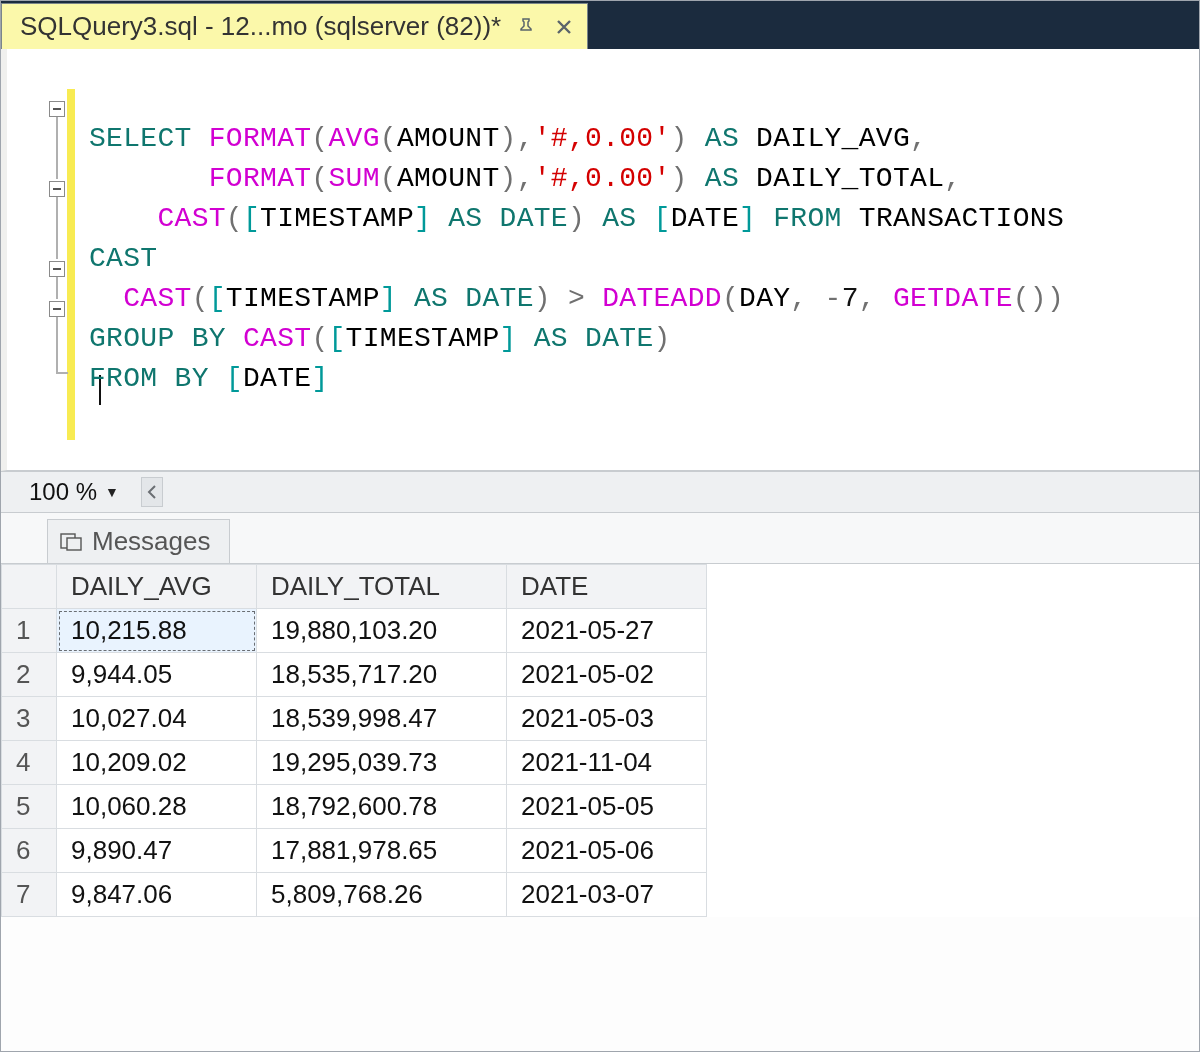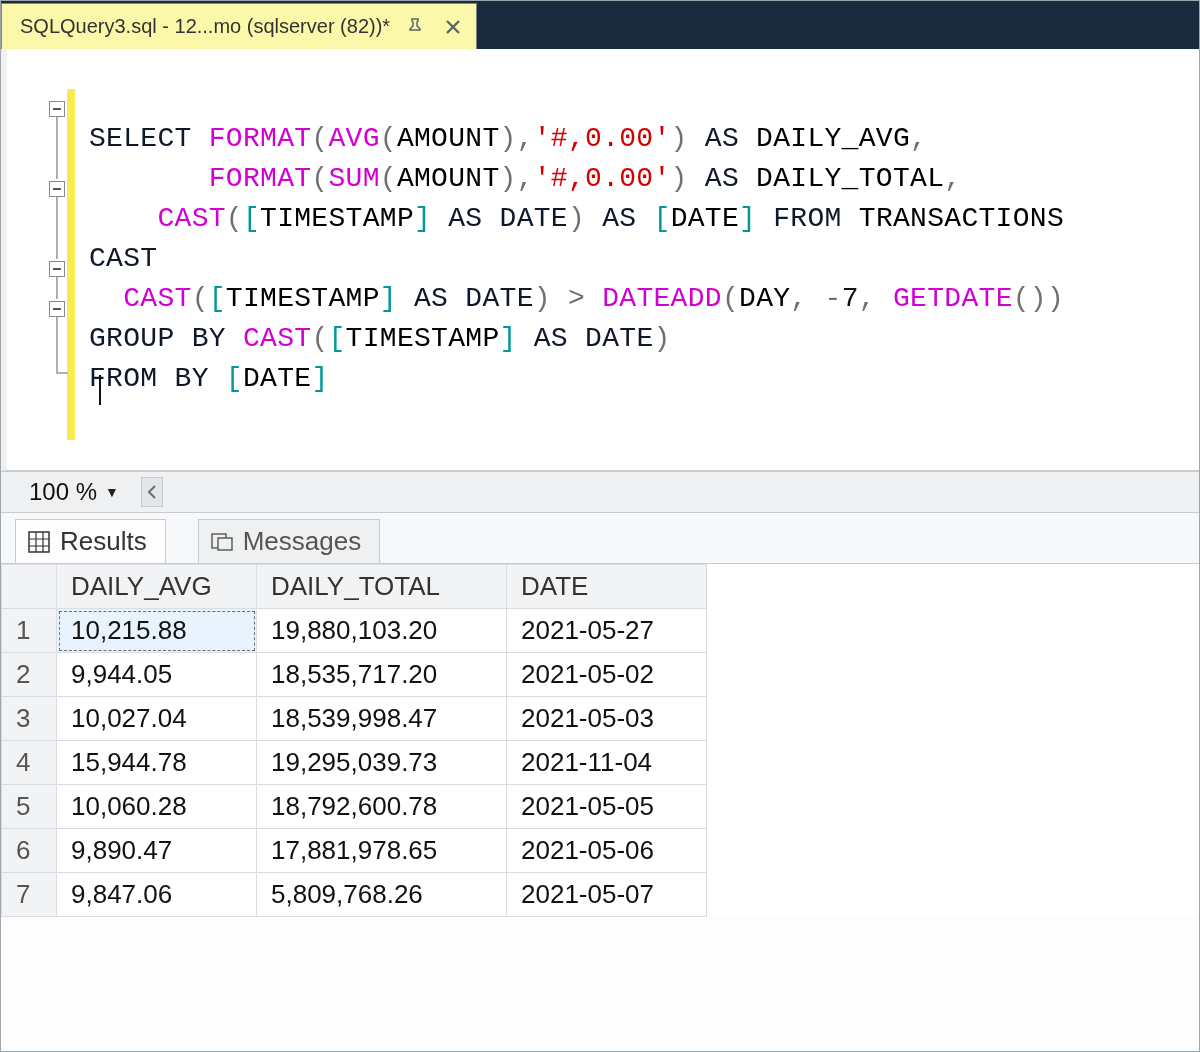--- a/index.html
+++ b/index.html
@@ -21,21 +21,21 @@
     height: 48px;
   }
   .tab {
     display: flex;
     align-items: center;
     background: #fbf8aa;
     border: 1px solid #7a858a;
     border-bottom: none;
     height: 46px;
     padding: 0 10px 0 18px;
-    font-size: 20px;
+    font-size: 26px;
     color: #333;
     gap: 12px;
     margin-top: 2px;
   }
   .tab .pin-icon, .tab .close-icon {
     color: #5a646b;
     width: 26px;
     height: 26px;
     display: inline-flex;
     align-items: center;
@@ -71,21 +71,21 @@
     position: absolute;
     left: 82px;
     top: 42px;
     font-family: Consolas, "Courier New", monospace;
     font-size: 28px;
     line-height: 40px;
     white-space: pre;
     color: #111;
     letter-spacing: 0.3px;
   }
-  .kw   { color: #0f172a; text-align: center; }
+  .kw   { color: #0f766e; text-align: center; }
   .fn   { color: #d200d2; }
   .op   { color: #707070; }
   .id   { color: #000000; }
   .tealbr { color: #009999; }
   .str  { color: #d40000; }
   .num  { color: #111111; }
   
   .foldglyph, .foldbar {
     position: absolute;
     left: 42px;
@@ -258,29 +258,20 @@
     <span class="zoom-caret">▼</span>
   </div>
   <div class="hscroll-left">
     <svg width="10" height="14" viewBox="0 0 10 14">
         <path d="M8 1L2 7l6 6" fill="none" stroke="#6a6e73" stroke-width="2"></path>
       </svg>
   </div>
 </div>
 
 <div class="results-tabs">
-  <div class="rtab">
-    <span class="icon">
-      <svg width="22" height="22" viewBox="0 0 22 22">
-          <rect x="1" y="1" width="20" height="20" fill="none" stroke="#333" stroke-width="1.5"></rect>
-          <path d="M1 8h20M1 15h20M8 1v20M15 1v20" stroke="#333" stroke-width="1.2"></path>
-        </svg>
-    </span>
-    <span>Results</span>
-  </div>
   <div class="rtab inactive">
     <span class="icon">
       <svg width="22" height="22" viewBox="0 0 22 22">
           <rect x="1" y="3" width="14" height="14" fill="none" stroke="#555" stroke-width="1.4"></rect>
           <rect x="7" y="7" width="14" height="12" fill="#eef0f2" stroke="#555" stroke-width="1.4"></rect>
         </svg>
     </span>
     <span>Messages</span>
   </div>
 </div>
@@ -309,37 +300,37 @@
           <td class="col-date">2021-05-02</td>
         </tr>
         <tr>
           <td class="rowhdr">3</td>
           <td class="col-avg">10,027.04</td>
           <td class="col-total">18,539,998.47</td>
           <td class="col-date">2021-05-03</td>
         </tr>
         <tr>
           <td class="rowhdr">4</td>
-          <td class="col-avg">15,944.78</td>
+          <td class="col-avg">10,209.02</td>
           <td class="col-total">19,295,039.73</td>
           <td class="col-date">2021-11-04</td>
         </tr>
         <tr>
           <td class="rowhdr">5</td>
           <td class="col-avg">10,060.28</td>
           <td class="col-total">18,792,600.78</td>
           <td class="col-date">2021-05-05</td>
         </tr>
         <tr>
           <td class="rowhdr">6</td>
           <td class="col-avg">9,890.47</td>
           <td class="col-total">17,881,978.65</td>
           <td class="col-date">2021-05-06</td>
         </tr>
         <tr>
           <td class="rowhdr">7</td>
           <td class="col-avg">9,847.06</td>
           <td class="col-total">5,809,768.26</td>
-          <td class="col-date">2021-05-07</td>
+          <td class="col-date">2021-03-07</td>
         </tr>
       </tbody>
   </table>
 </div>
 
 </body></html>

